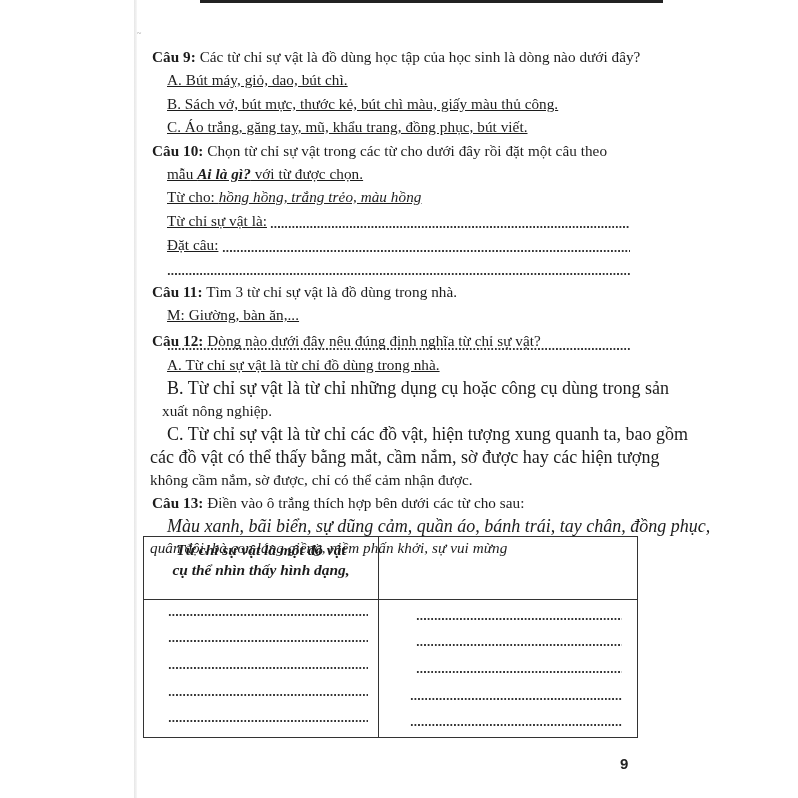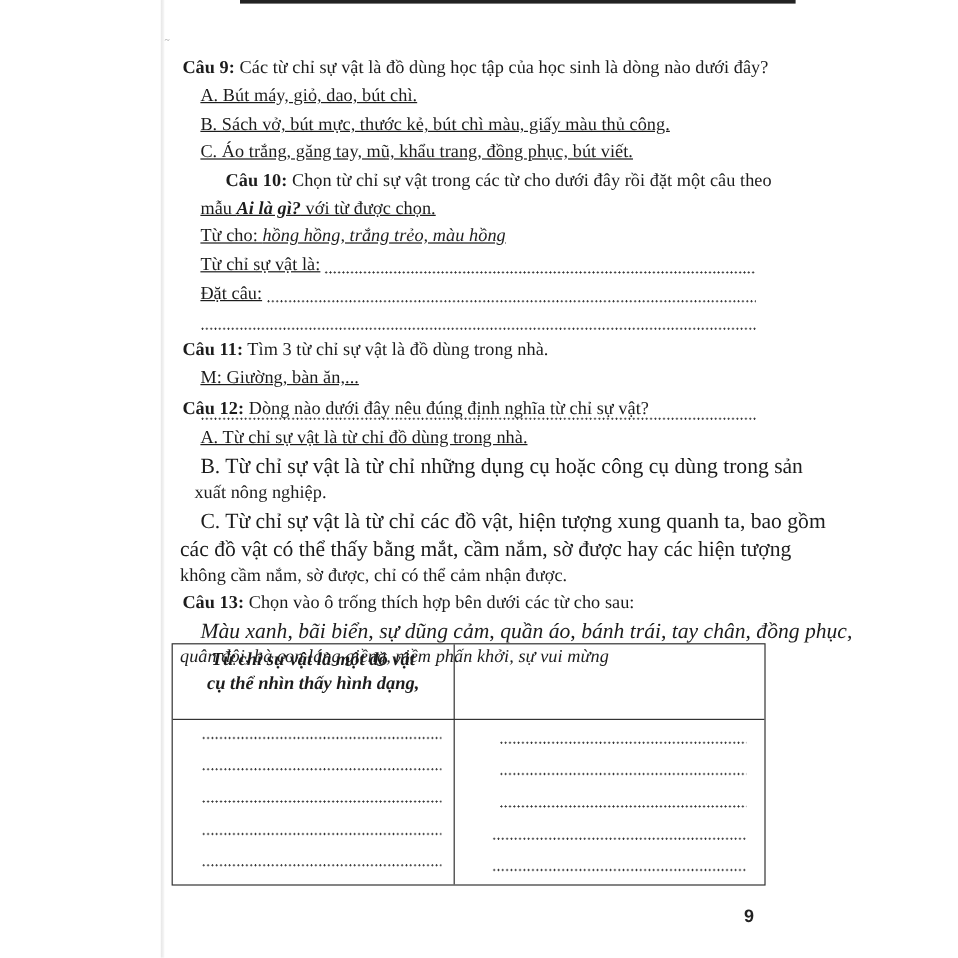--- a/index.html
+++ b/index.html
@@ -83,21 +83,21 @@
 <div class="tick">~</div>
 
 <div class="line q" style="top:47px;">
   <b class="qlabel">Câu 9:</b>
   <span>Các từ chỉ sự vật là đồ dùng học tập của học sinh là dòng nào dưới đây?</span>
 </div>
 <div class="line ind" style="top:70px;">A. Bút máy, giỏ, dao, bút chì.</div>
 <div class="line ind" style="top:94px;">B. Sách vở, bút mực, thước kẻ, bút chì màu, giấy màu thủ công.</div>
 <div class="line ind" style="top:117px;">C. Áo trắng, găng tay, mũ, khẩu trang, đồng phục, bút viết.</div>
 
-<div class="line q" style="top:141px;margin-left:36px;">
+<div class="line q" style="top:141px;">
   <b class="qlabel">Câu 10:</b>
   <span>Chọn từ chỉ sự vật trong các từ cho dưới đây rồi đặt một câu theo</span>
 </div>
 <div class="line ind" style="top:164px;">
   <span>mẫu </span><span class="bi">Ai là gì?</span><span> với từ được chọn.</span>
 </div>
 <div class="line ind" style="top:187px;">
   <span>Từ cho: </span><span class="it">hồng hồng, trắng trẻo, màu hồng</span>
 </div>
 <div class="line ind" style="top:211px;">Từ chỉ sự vật là:</div>
@@ -119,21 +119,21 @@
 </div>
 <div class="line ind" style="top:355px;">A. Từ chỉ sự vật là từ chỉ đồ dùng trong nhà.</div>
 <div class="justify" style="top:378px; left:167px; width:462px;">B. Từ chỉ sự vật là từ chỉ những dụng cụ hoặc công cụ dùng trong sản</div>
 <div class="line flush" style="top:401px;margin-left:12px;">xuất nông nghiệp.</div>
 <div class="justify" style="top:424px; left:167px; width:462px;">C. Từ chỉ sự vật là từ chỉ các đồ vật, hiện tượng xung quanh ta, bao gồm</div>
 <div class="justify" style="top:447px;">các đồ vật có thể thấy bằng mắt, cầm nắm, sờ được hay các hiện tượng</div>
 <div class="line flush" style="top:470px;">không cầm nắm, sờ được, chỉ có thể cảm nhận được.</div>
 
 <div class="line q" style="top:493px;">
   <b class="qlabel">Câu 13:</b>
-  <span>Chọn vào ô trống thích hợp bên dưới các từ cho sau:</span>
+  <span>Điền vào ô trắng thích hợp bên dưới các từ cho sau:</span>
 </div>
 <div class="justify it" style="top:516px; left:167px; width:462px;">Màu xanh, bãi biển, sự dũng cảm, quần áo, bánh trái, tay chân, đồng phục,</div>
 <div class="line flush it" style="top:538px;">quân đội, bà con láng giềng, niềm phấn khởi, sự vui mừng</div>
 
 <div class="table">
   <div class="vdiv"></div>
   <div class="hdiv"></div>
   <div class="th left">
     <div>Từ chỉ sự vật là một đồ vật</div>
     <div>cụ thể nhìn thấy hình dạng,</div>

